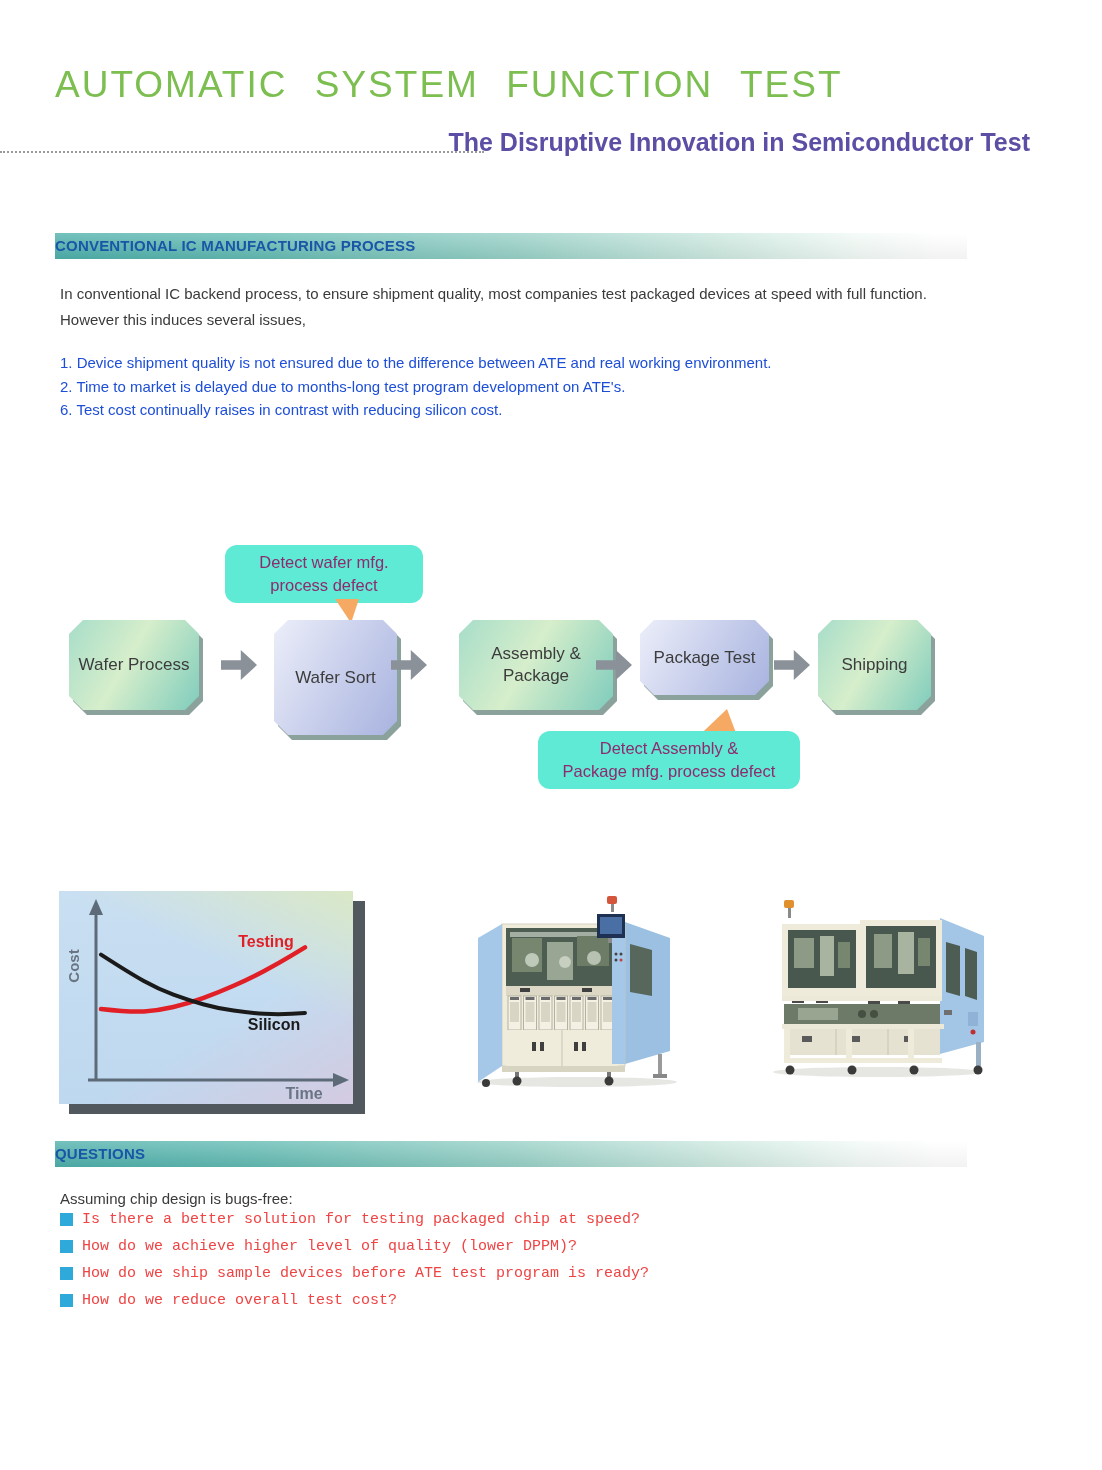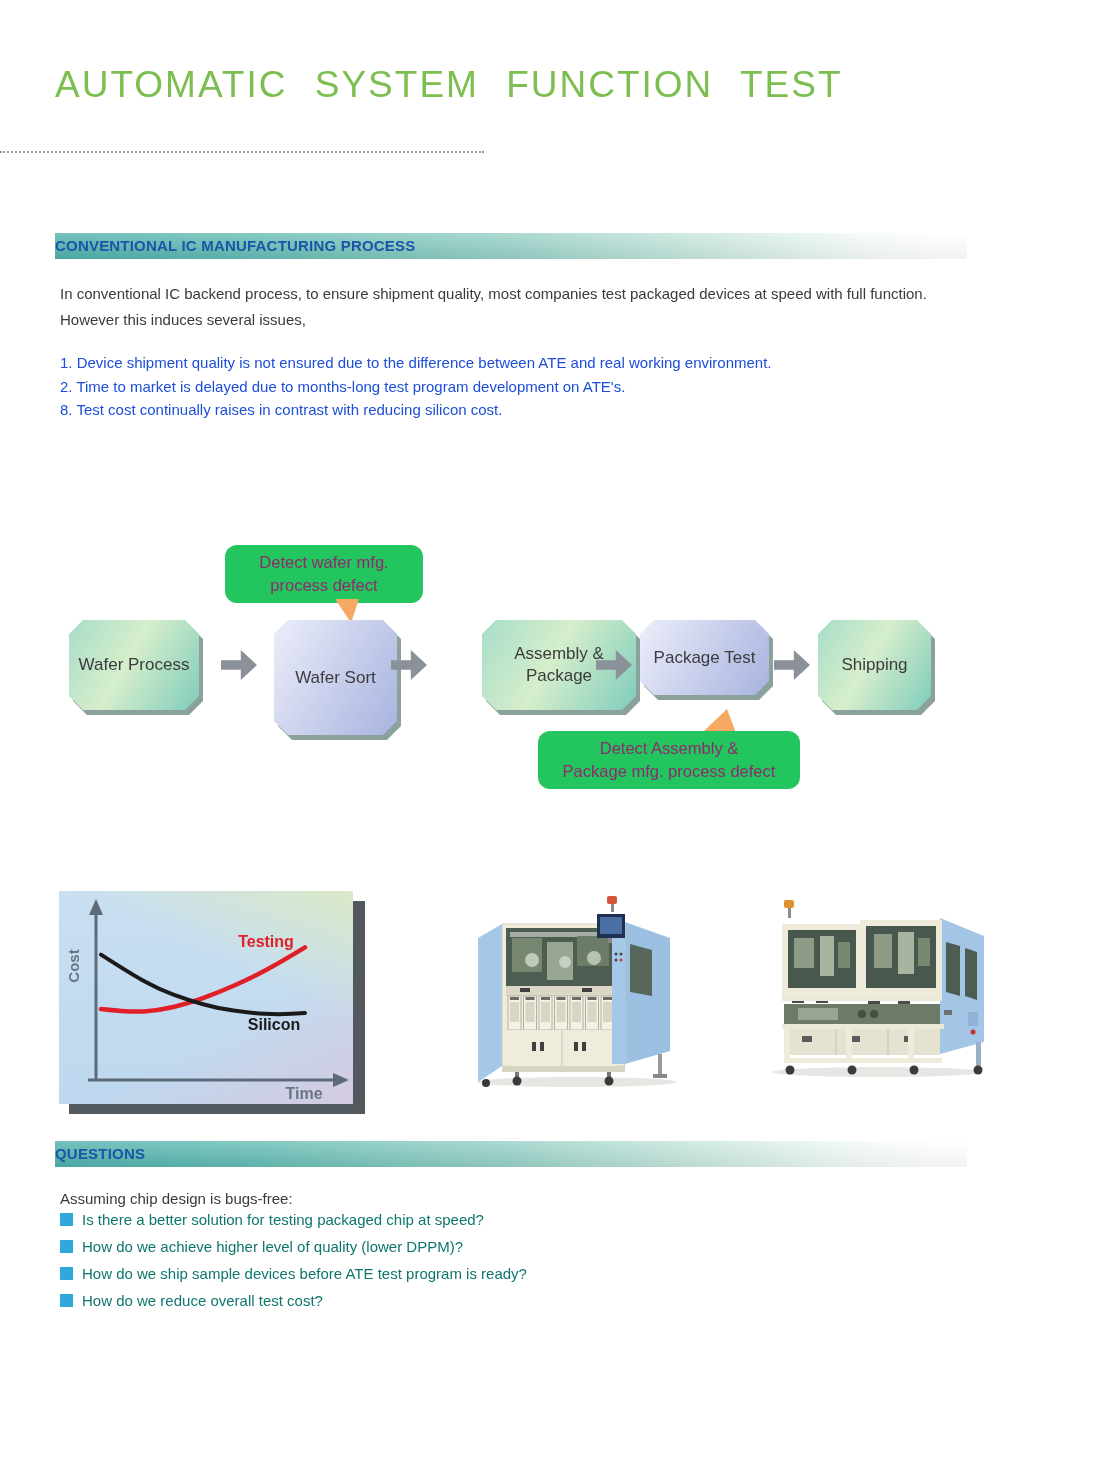--- a/index.html
+++ b/index.html
@@ -42,60 +42,61 @@
               calc(100% - 14px) 100%,14px 100%,0 calc(100% - 14px),0 14px);
   }
   .flow-box.green{background:linear-gradient(120deg,#a7ddc9 0%,#d6eecb 45%,#7fccbc 100%);}
   .flow-box.blue{background:linear-gradient(120deg,#eceef9 0%,#c6cdeb 55%,#a8b3df 100%);}
   .flow-label{font-size:17px;color:#3c3c3c;line-height:22px;white-space:pre-line;}
   .flow-arrow{
     width:36px;height:30px;background:#8A9199;
     clip-path:polygon(0 34%,55% 34%,55% 0,100% 50%,55% 100%,55% 66%,0 66%);
   }
   .callout{
-    background:#22c55e;border-radius:12px;display:flex;align-items:center;justify-content:center;
+    background:#5eead4;border-radius:12px;display:flex;align-items:center;justify-content:center;
     text-align:center;}
   .callout-text{font-size:16.5px;line-height:23px;color:#8E2B6F;white-space:pre-line;}
   .pointer{background:#F5A963;}
   .pointer-down{clip-path:polygon(15% 0,85% 0,62% 100%);}
   .pointer-up{clip-path:polygon(75% 0,5% 100%,100% 100%);}
   
   .chart-shadow{left:69px;top:901px;width:296px;height:213px;background:#51585E;}
   .chart-panel{
     left:59px;top:891px;width:294px;height:213px;
     background:
       linear-gradient(205deg,rgba(219,233,196,0.95) 0%,rgba(219,233,196,0) 38%),
       linear-gradient(330deg,rgba(216,200,222,0.85) 0%,rgba(216,200,222,0) 40%),
       linear-gradient(180deg,#c9dff2 0%,#bed8ef 100%);
   }
   
   .assuming{left:60px;top:1186px;}
   .qrow{left:60px;height:25px;display:flex;align-items:flex-start;}
   .qbullet{width:13px;height:13px;background:#2EA9D9;margin:3px 9px 0 0;flex:none;}
-  .qtext{font-size:15px;line-height:20px;white-space:nowrap;color:#0f766e;}
+  .qtext{font-size:15px;line-height:20px;white-space:nowrap;color:#ef4444;font-family:Liberation Mono, monospace;}
 </style>
 </head>
 <body>
 
 <div id="page">
 
   <div class="abs title">AUTOMATIC SYSTEM FUNCTION TEST</div>
   <div class="abs dotted-line"></div>
+  <div class="abs subtitle">The Disruptive Innovation in Semiconductor Test</div>
 
   <div class="abs section-bar bar-conventional">CONVENTIONAL IC MANUFACTURING PROCESS</div>
 
   <div class="abs para1">
     <div class="bodyline">In conventional IC backend process, to ensure shipment quality, most companies test packaged devices at speed with full function.</div>
     <div class="bodyline">However this induces several issues,</div>
   </div>
 
   <div class="abs issues">
     <div class="bodyline">1. Device shipment quality is not ensured due to the difference between ATE and real working environment.</div>
     <div class="bodyline">2. Time to market is delayed due to months-long test program development on ATE's.</div>
-    <div class="bodyline">8. Test cost continually raises in contrast with reducing silicon cost.</div>
+    <div class="bodyline">6. Test cost continually raises in contrast with reducing silicon cost.</div>
   </div>
 
 
   <div>
     <div class="abs callout" style="left:225px;top:545px;width:198px;height:58px;">
       <div class="callout-text">Detect wafer mfg.
 process defect</div>
     </div>
     <div class="abs pointer pointer-down" style="left:330px;top:599px;width:34px;height:24px;"></div>
 
@@ -104,21 +105,21 @@
           <div class="flow-label">Wafer Process</div>
         </div>
     </div>
     <div class="abs flow-arrow" style="left:221px;top:650px;"></div>
     <div class="abs flow-step" style="left:246px;top:620px;width:123px;height:115px;padding-left:28px;">
       <div class="flow-box blue">
           <div class="flow-label">Wafer Sort</div>
         </div>
     </div>
     <div class="abs flow-arrow" style="left:391px;top:650px;"></div>
-    <div class="abs flow-step" style="left:458px;top:620px;width:154px;height:90px;padding-left:24px;">
+    <div class="abs flow-step" style="left:435px;top:620px;width:154px;height:90px;padding-left:24px;">
       <div class="flow-box green">
           <div class="flow-label">Assembly &amp;
 Package</div>
         </div>
     </div>
     <div class="abs flow-arrow" style="left:596px;top:650px;"></div>
     <div class="abs flow-step" style="left:640px;top:620px;width:129px;height:75px;">
       <div class="flow-box blue">
           <div class="flow-label">Package Test</div>
         </div>

